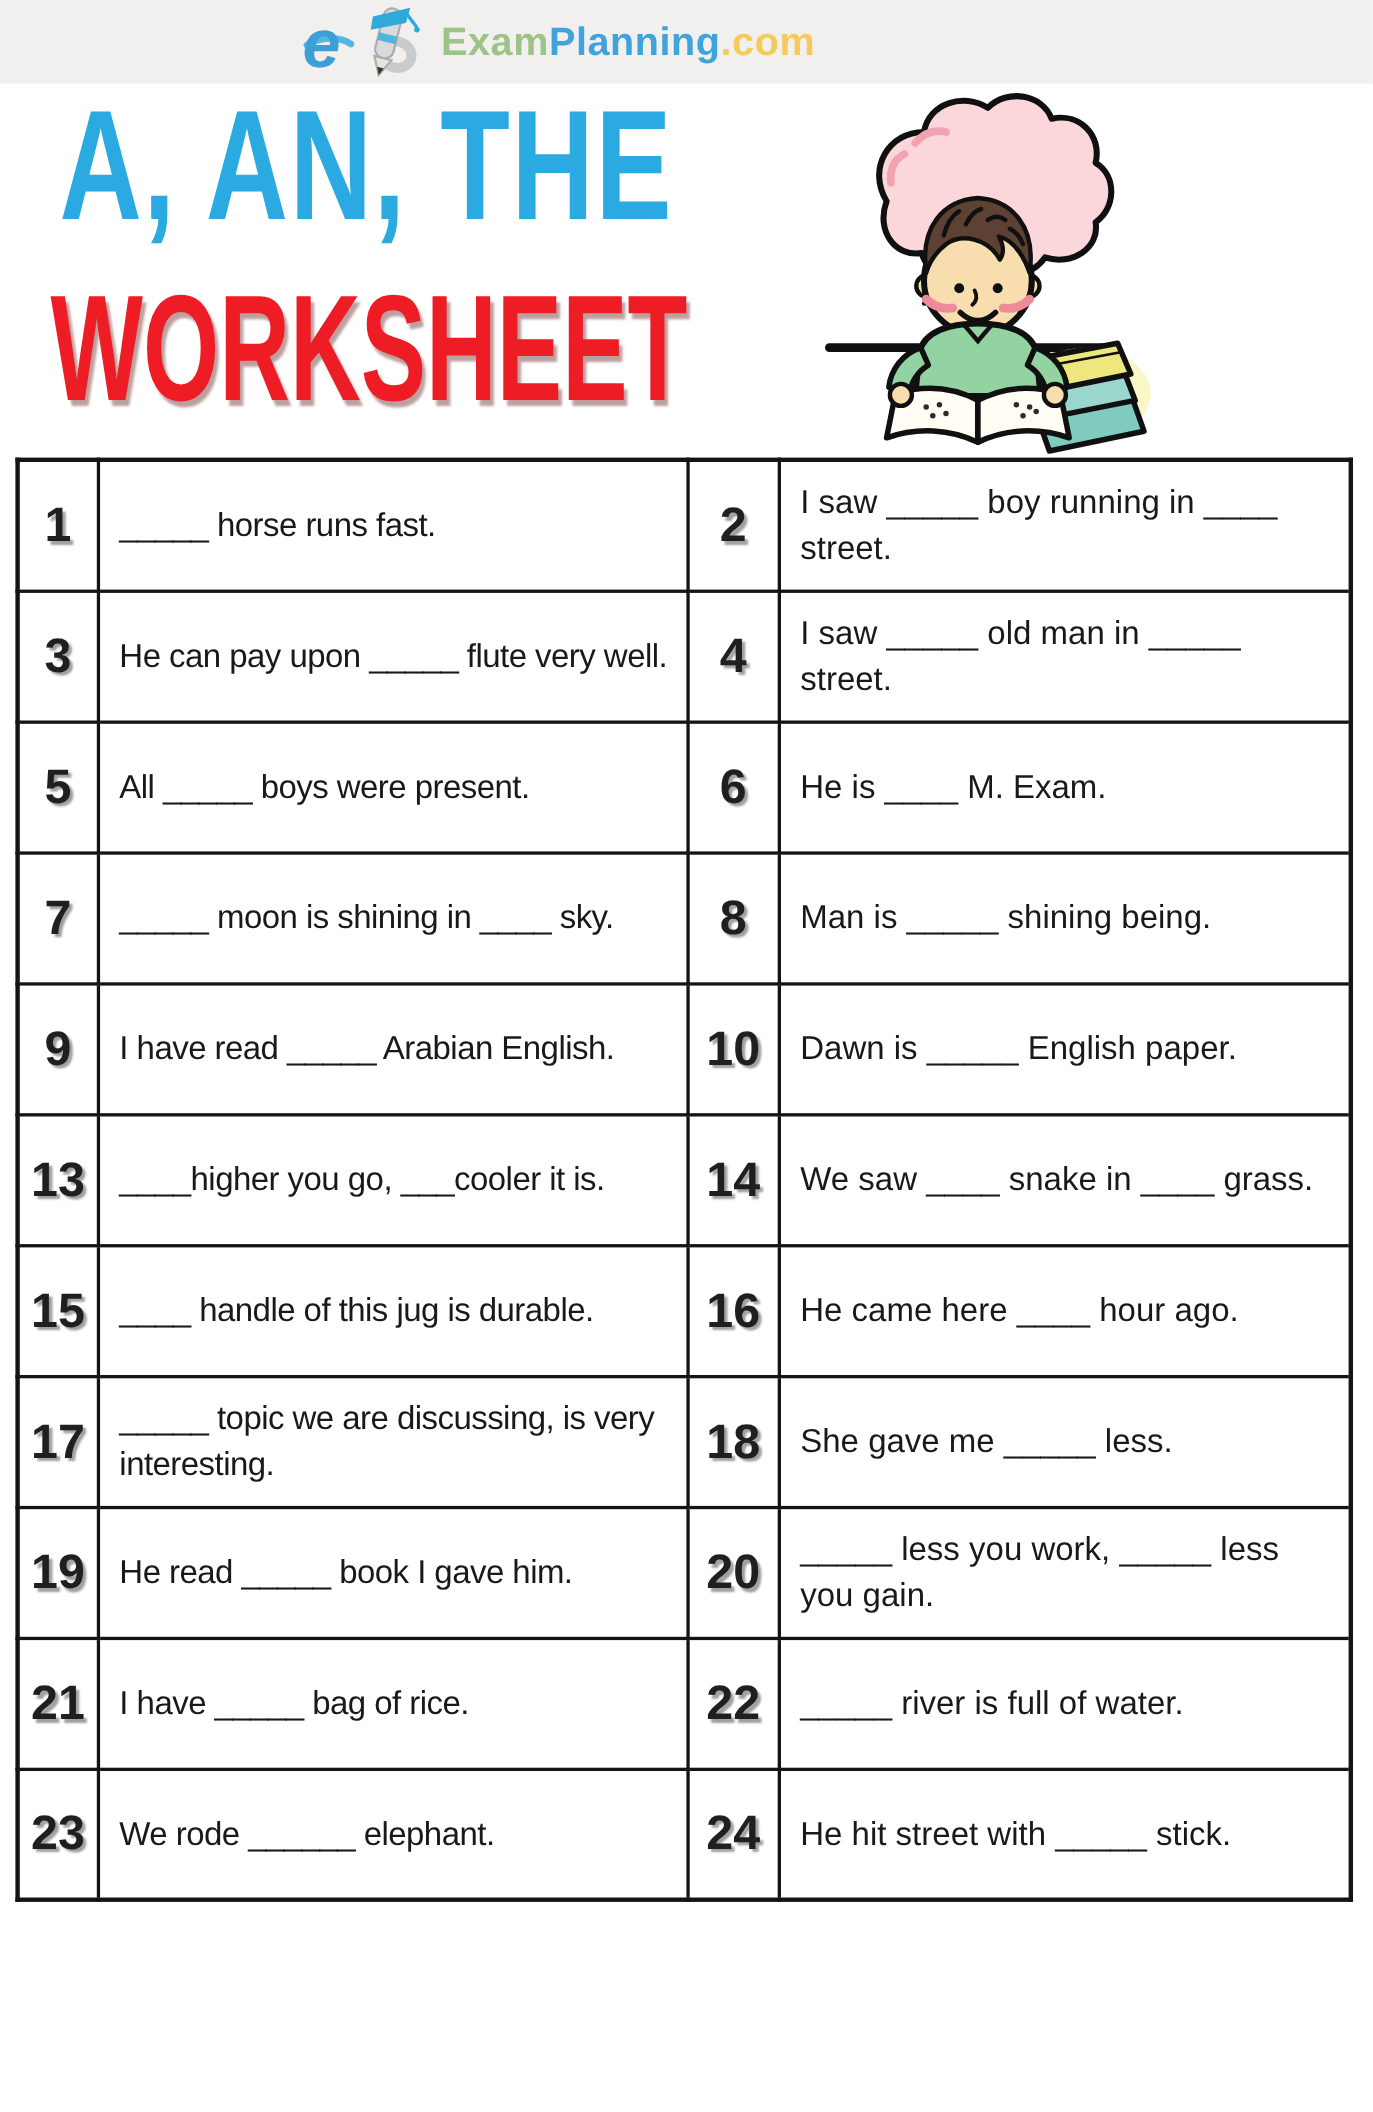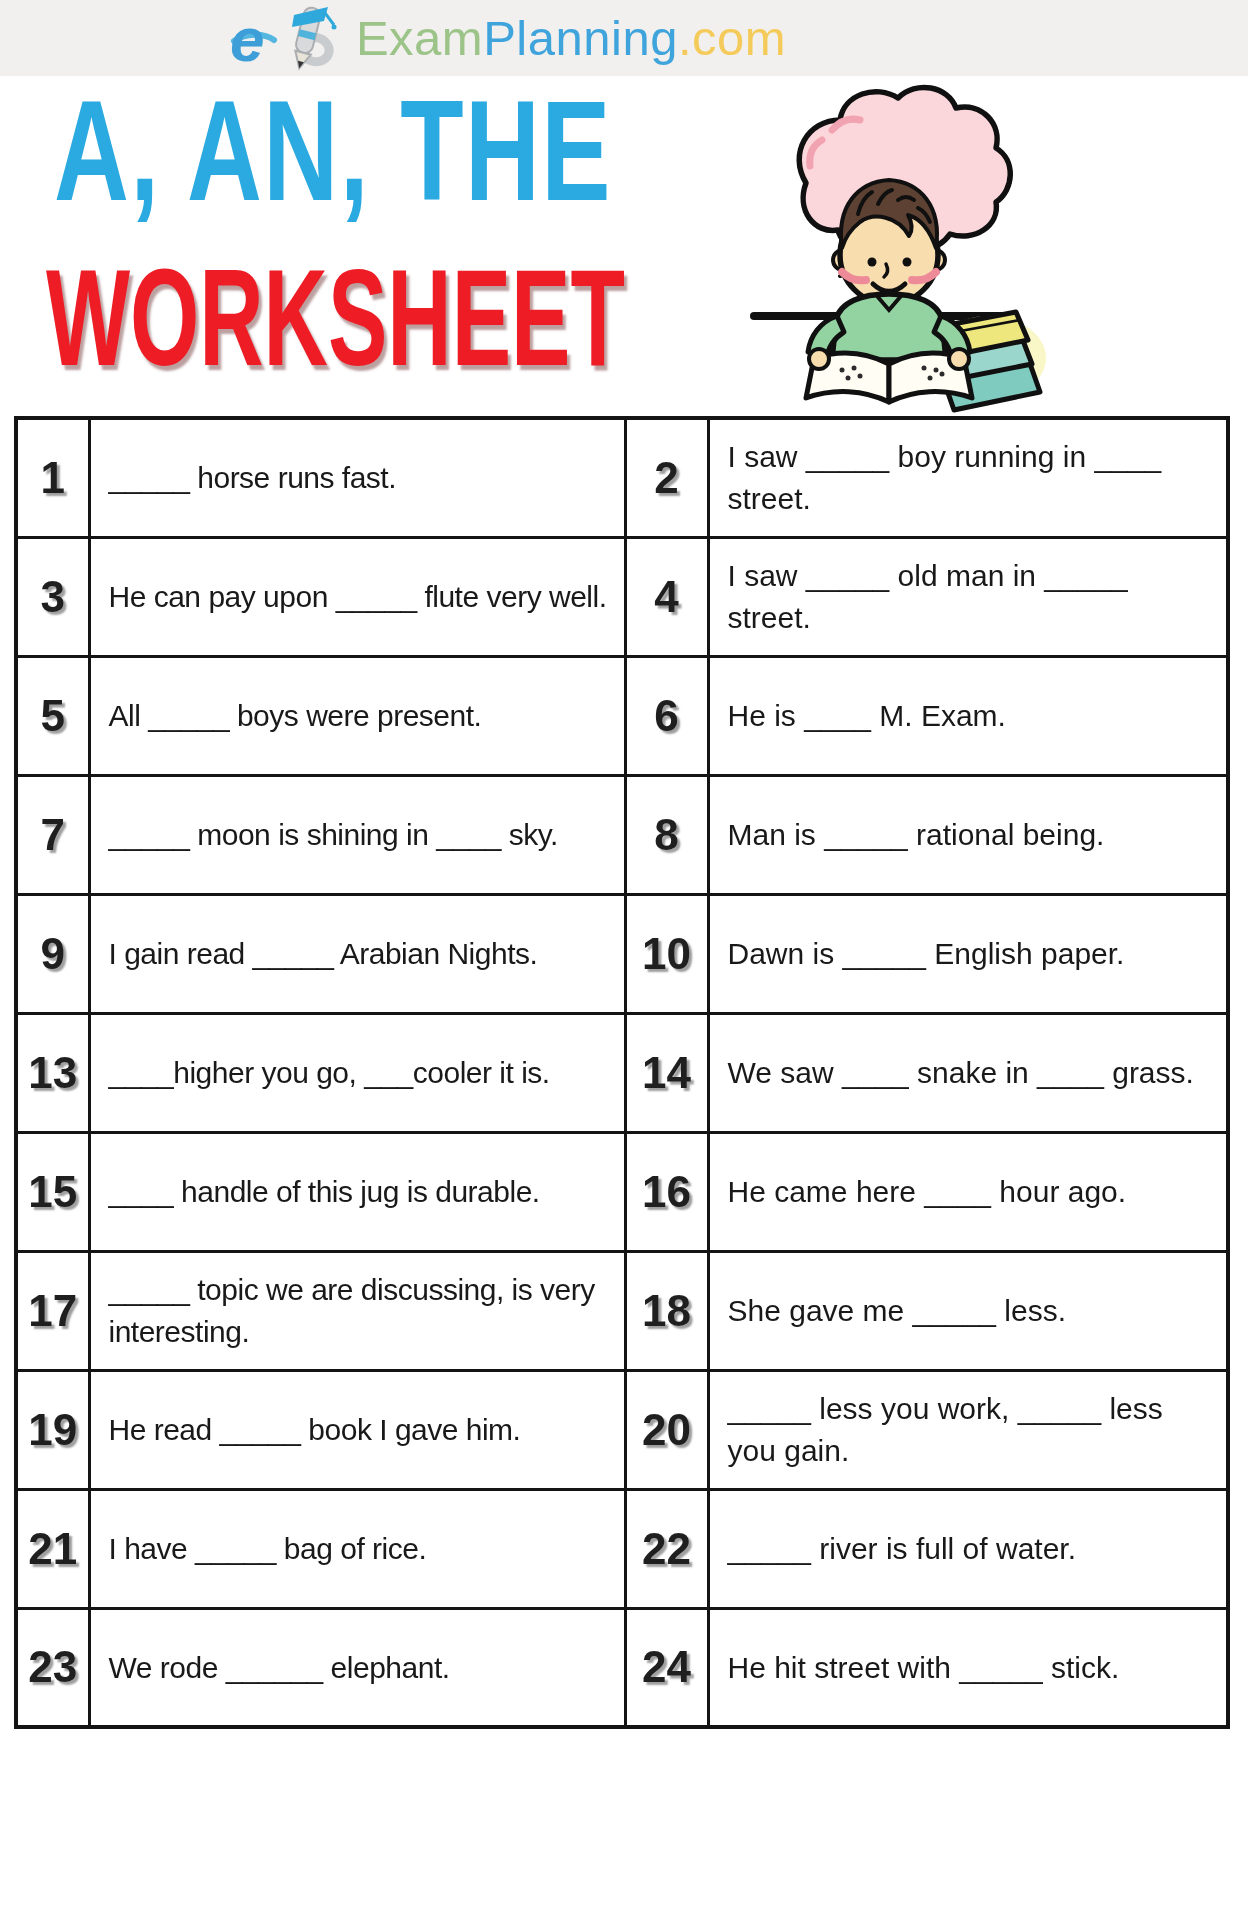--- a/index.html
+++ b/index.html
@@ -8,21 +8,21 @@
     font-family:"Liberation Sans",sans-serif;position:relative;overflow:hidden;
   }
   .page{position:absolute;inset:0;}
 
   
   .header{
     position:absolute;left:0;top:0;width:1248px;height:76px;
     background:#f1f0ee;display:flex;align-items:center;justify-content:center;
   }
   .logo{display:flex;align-items:center;gap:8px;transform:translateX(-116px);}
-  .logo-word{font-size:49px;font-weight:normal;white-space:nowrap;letter-spacing:0.5px;}
+  .logo-word{font-size:36px;font-weight:bold;white-space:nowrap;letter-spacing:0.5px;}
   .lw-exam{color:#9cc488;}
   .lw-planning{color:#3fa3dc;}
   .lw-com{color:#f4cb5a;}
 
   
   .title1{
     position:absolute;left:54px;top:76px;
     font-size:142px;font-weight:bold;line-height:1.05;color:#2baae1;
     letter-spacing:2px;white-space:nowrap;
     transform:scaleX(0.73);transform-origin:left top;
@@ -167,25 +167,25 @@
     <tr>
       <td class="num">5</td>
       <td class="q ql">All _____ boys were present.</td>
       <td class="num">6</td>
       <td class="q qr">He is ____ M. Exam.</td>
     </tr>
     <tr>
       <td class="num">7</td>
       <td class="q ql">_____ moon is shining in ____ sky.</td>
       <td class="num">8</td>
-      <td class="q qr">Man is _____ rational being.</td>
+      <td class="q qr">Man is _____ shining being.</td>
     </tr>
     <tr>
       <td class="num">9</td>
-      <td class="q ql">I gain read _____ Arabian Nights.</td>
+      <td class="q ql">I have read _____ Arabian English.</td>
       <td class="num">10</td>
       <td class="q qr">Dawn is _____ English paper.</td>
     </tr>
     <tr>
       <td class="num">13</td>
       <td class="q ql">____higher you go, ___cooler it is.</td>
       <td class="num">14</td>
       <td class="q qr">We saw ____ snake in ____ grass.</td>
     </tr>
     <tr>

